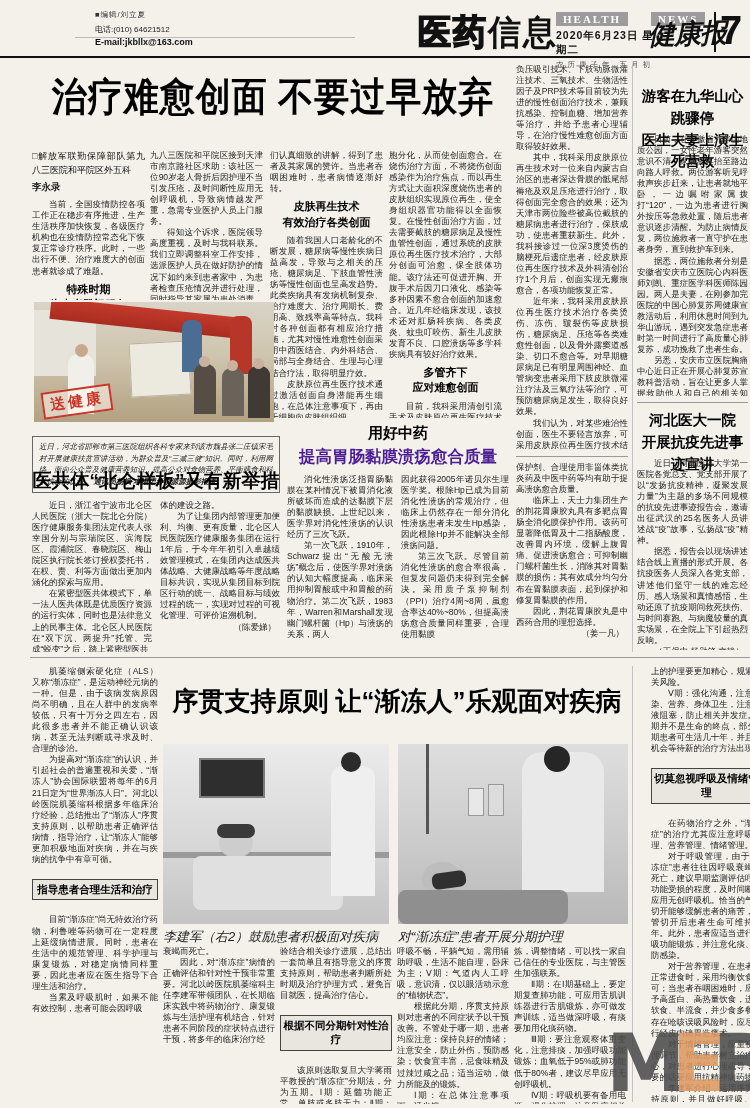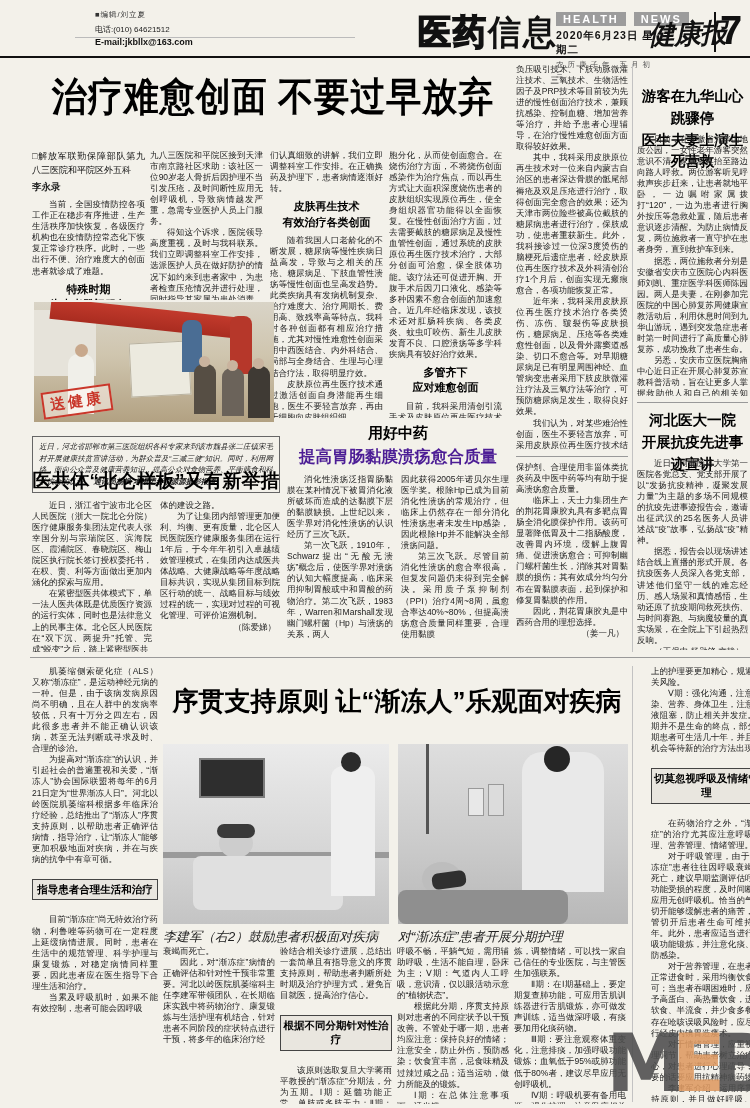--- a/index.html
+++ b/index.html
@@ -5,21 +5,21 @@
   html,body{margin:0;padding:0;background:#888;}
   .page{position:relative;width:750px;height:1108px;background:#f3f1ea;
         font-family:"Liberation Sans",sans-serif;color:#1d1d1d;overflow:hidden;margin:0 auto;}
   .abs{position:absolute;}
   
   .hdr-editor{font-size:7.5px;color:#333;letter-spacing:1px;}
   .hdr-phone{font-size:8px;color:#222;margin-top:4px;}
   .hdr-email{font-size:9px;font-weight:bold;color:#111;margin-top:2px;}
   .sec-title{font-size:33px;font-weight:900;letter-spacing:2px;color:#111;transform:scaleY(1.05);}
   .sec-title .hollow{color:#f3f1ea;-webkit-text-stroke:1.6px #111;text-stroke:1.6px #111;}
-  .hn-row{display:flex;gap:8px;}
+  .hn-row{display:flex;gap:23px;font-family:Liberation Serif, serif;}
   .hn-chip{background:#9c9c9c;color:#fff;font-weight:bold;font-size:11px;padding:1px 7px;letter-spacing:2px;}
   .hdr-date{font-size:10.5px;font-weight:bold;margin-top:3px;letter-spacing:1px;color:#111;}
   .hdr-lunar{font-size:7.5px;color:#555;margin-top:3px;letter-spacing:4px;}
   .paper-logo{font-family:"DejaVu Serif",serif;font-style:italic;font-weight:bold;
               font-size:27px;letter-spacing:-1px;transform:rotate(-2deg);color:#111;}
   .page-no{font-size:40px;font-weight:900;color:#111;line-height:1;}
   .hline{position:absolute;background:#999;}
   .vrule{position:absolute;background:#c2c2c2;width:1px;}
   
   .hl-main{font-size:35px;font-weight:900;text-align:center;letter-spacing:1px;transform:scaleY(1.12);color:#000;}
@@ -95,25 +95,25 @@
       <div class="sau">李永录</div>
       <p class="sp">当前，全国疫情防控各项工作正在稳步有序推进，生产生活秩序加快恢复，各级医疗机构也在疫情防控常态化下恢复正常诊疗秩序。此时，一些出行不便、治疗难度大的创面患者就诊成了难题。</p>
       <div class="sh">特殊时期
 为患者登门服务</div>
     </div>
   <div class="col" style="left:150px;top:150px;width:113px;height:150px;">
       <p class="sc">九八三医院和平院区接到天津市南京路社区求助：该社区一位90岁老人骨折后因护理不当引发压疮，及时间断性应用无创呼吸机，导致病情越发严重，急需专业医护人员上门服务。</p>
       <p class="sp">得知这个诉求，医院领导高度重视，及时与我科联系。我们立即调整科室工作安排，选派医护人员在做好防护的情况下如约来到患者家中，为患者检查压疮情况并进行处理，同时指导其家属为患处消毒、换药，保持皮肤清洁干燥。我</p>
     </div>
   <div class="col" style="left:270px;top:150px;width:113px;height:268px;">
-      <p class="sc">们认真细致的讲解，我们立即调整科室工作安排。在正确换药及护理下，患者病情逐渐好转。</p>
+      <p class="sc">们认真细致的讲解，得到了患者及其家属的赞许。当患者吞咽困难时，患者病情逐渐好转。</p>
       <div class="sh">皮肤再生技术
 有效治疗各类创面</div>
       <p class="sp">随着我国人口老龄化的不断发展，糖尿病等慢性疾病日益高发，导致与之相关的压疮、糖尿病足、下肢血管性溃疡等慢性创面也呈高发趋势。此类疾病具有发病机制复杂、治疗难度大、治疗周期长、费用高、致残率高等特点。我科对各种创面都有相应治疗措施，尤其对慢性难愈性创面采用中西医结合、内外科结合、局部与全身结合、生理与心理结合疗法，取得明显疗效。</p>
-      <p class="sp">皮肤原位再生医疗技术通过激活创面自身潜能再生细胞，医生不要轻言放弃，再由干细胞向皮肤组织细</p>
+      <p class="sp">皮肤原位再生医疗技术通过激活创面自身潜能再生细胞，在总体注意事项下，再由干细胞向皮肤组织细</p>
     </div>
   <div class="col" style="left:389px;top:150px;width:113px;height:268px;">
       <p class="sc">胞分化，从而使创面愈合。在烧伤治疗方面，不将烧伤创面感染作为治疗焦点，而以再生方式让大面积深度烧伤患者的皮肤组织实现原位再生，使全身组织器官功能得以全面恢复。在慢性创面治疗方面，过去需要截肢的糖尿病足及慢性血管性创面，通过系统的皮肤原位再生医疗技术治疗，大部分创面可治愈，保全肢体功能。该疗法还可促进开胸、开腹手术后因刀口液化、感染等多种因素不愈合创面的加速愈合。近几年经临床发现，该技术还对肛肠科疾病、各类皮炎、蚊虫叮咬伤、新生儿皮肤发育不良、口腔溃疡等多学科疾病具有较好治疗效果。</p>
       <div class="sh">多管齐下
 应对难愈创面</div>
       <p class="sp">目前，我科采用清创引流手术及皮肤原位再生医疗技术相配合，在“药、刀”治疗的同时，结合VSD</p>
     </div>
   <div class="col" style="left:516px;top:64px;width:112px;height:388px;">
       <p class="sc">负压吸引技术、下肢动脉微灌注技术、三氧技术、生物活性因子及PRP技术等目前较为先进的慢性创面治疗技术，兼顾抗感染、控制血糖、增加营养等治疗，并给予患者心理辅导，在治疗慢性难愈创面方面取得较好效果。</p>
       <p class="sp">其中，我科采用皮肤原位再生技术对一位来自内蒙古自治区的患者深达骨膜的骶尾部褥疮及双足压疮进行治疗，取得创面完全愈合的效果；还为天津市两位险些被高位截肢的糖尿病患者进行治疗，保肢成功，使患者重获新生。此外，我科接诊过一位深3度烫伤的脑梗死后遗症患者，经皮肤原位再生医疗技术及外科清创治疗1个月后，创面实现无瘢痕愈合，各项功能恢复正常。</p>

